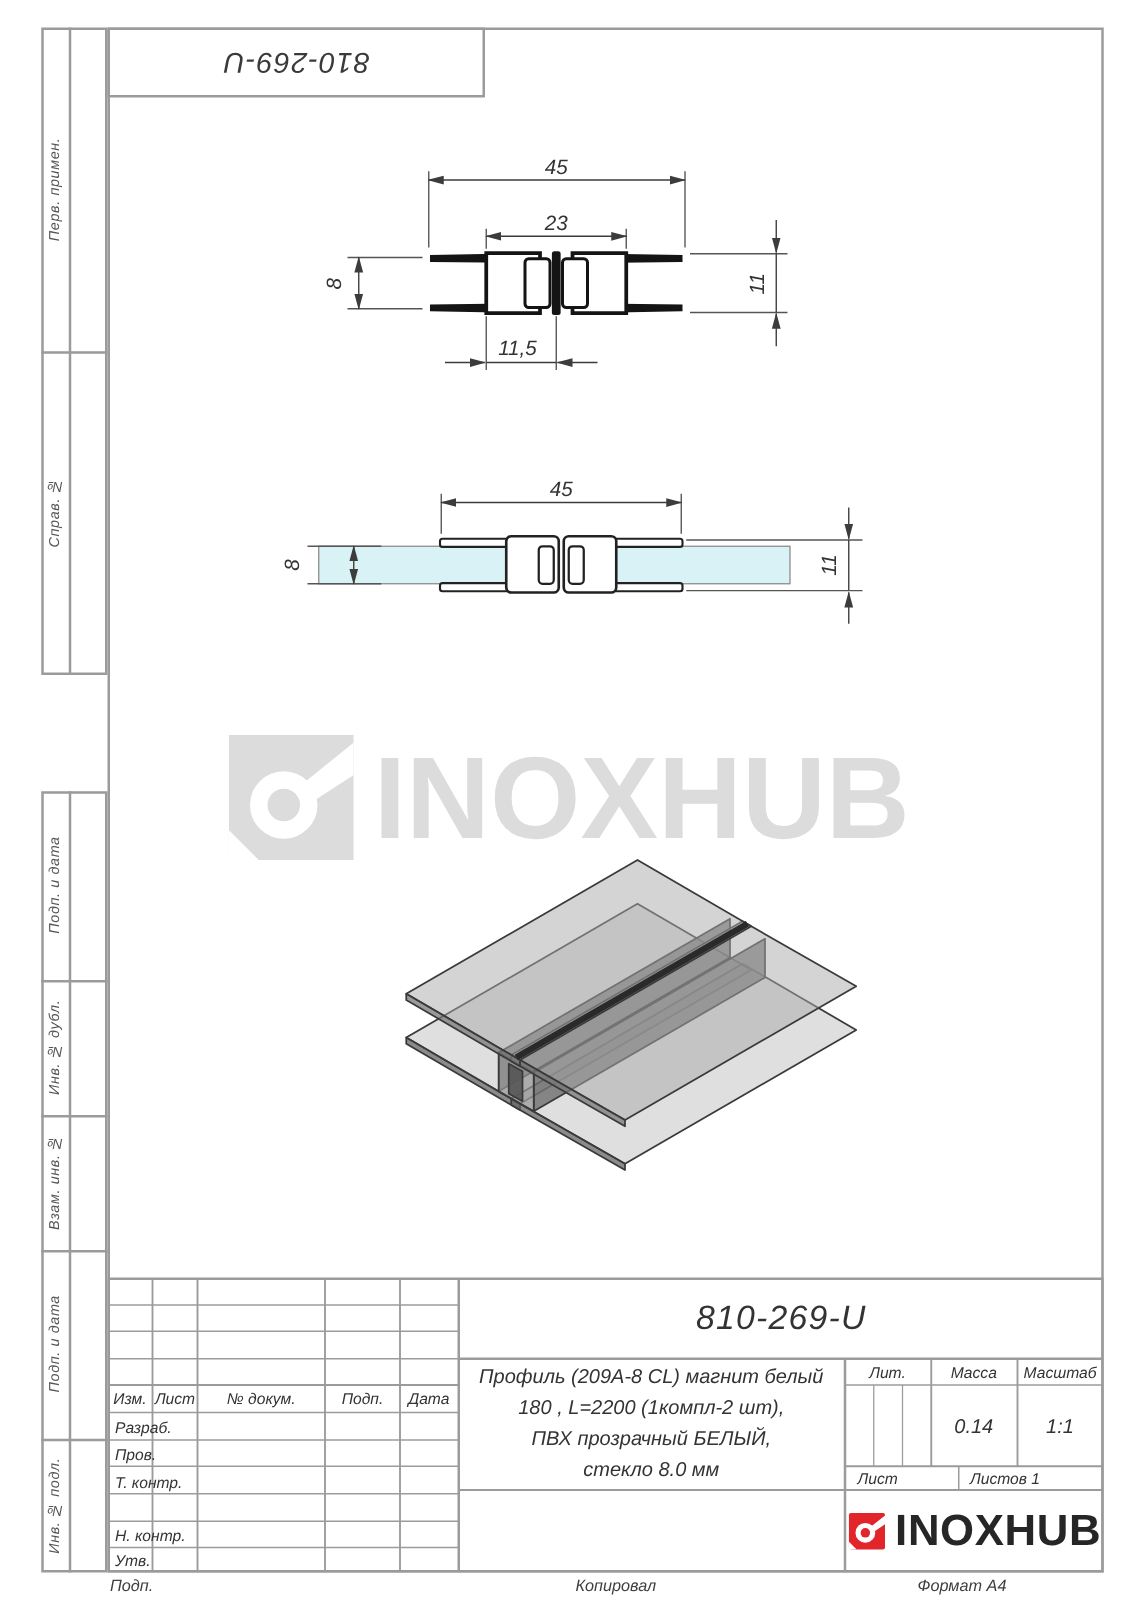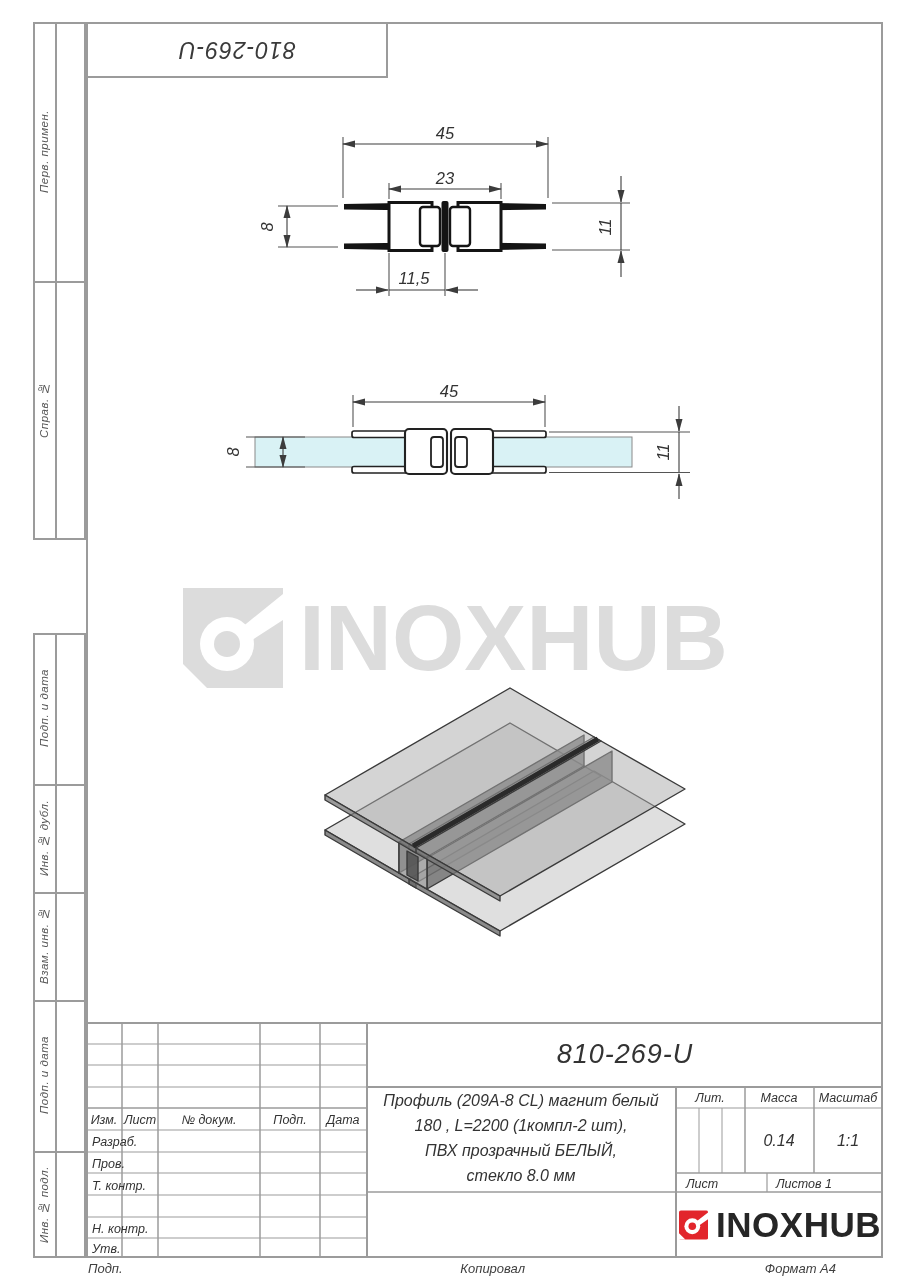--- a/index.html
+++ b/index.html
@@ -275,13 +275,13 @@
     <polygon points="27,18 46,3 46,14 30,25" fill="#ffffff"></polygon>
     <polygon points="0,46 0,36 10,46" fill="#ffffff"></polygon>
     <circle cx="21" cy="25" r="12.5" fill="#ffffff"></circle>
     <circle cx="21" cy="25" r="6" fill="#e2252b"></circle>
   </svg>
   <div class="logo-text">INOXHUB</div>
 </div>
 
 <div class="footer-text" style="left:88px">Подп.</div>
 <div class="footer-text" style="left:395px;width:130px;text-align:right">Копировал</div>
-<div class="footer-text" style="left:716px;width:120px;text-align:right">Формат А4</div>
+<div class="footer-text" style="left:734px;width:120px;text-align:left">Формат А4</div>
 
 </body></html>

